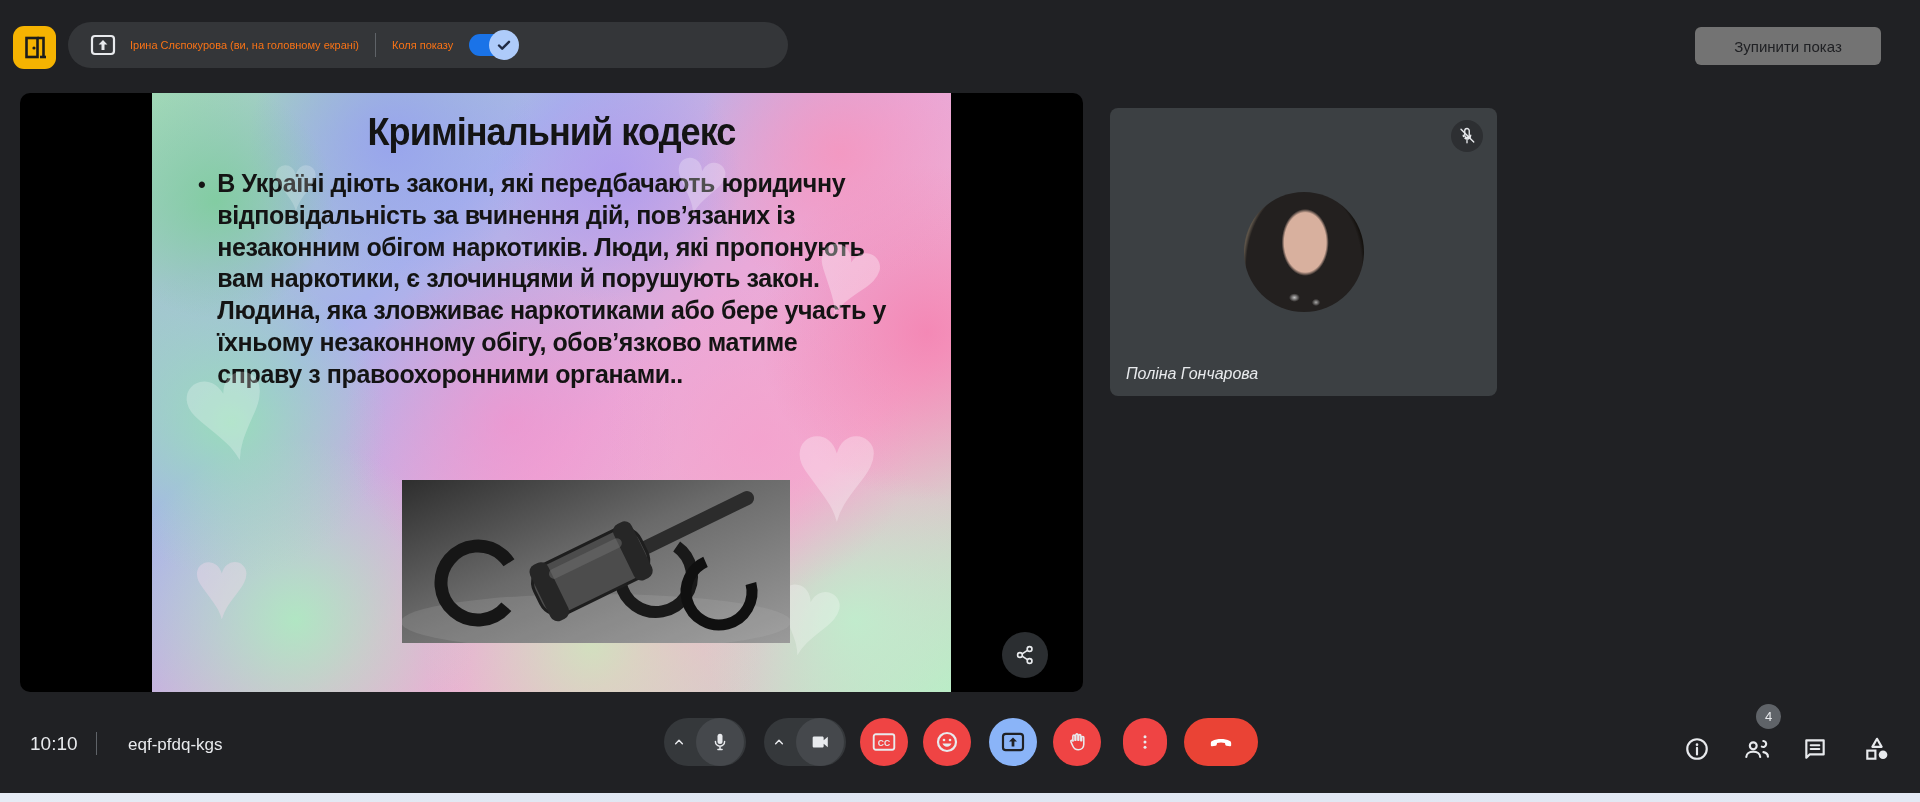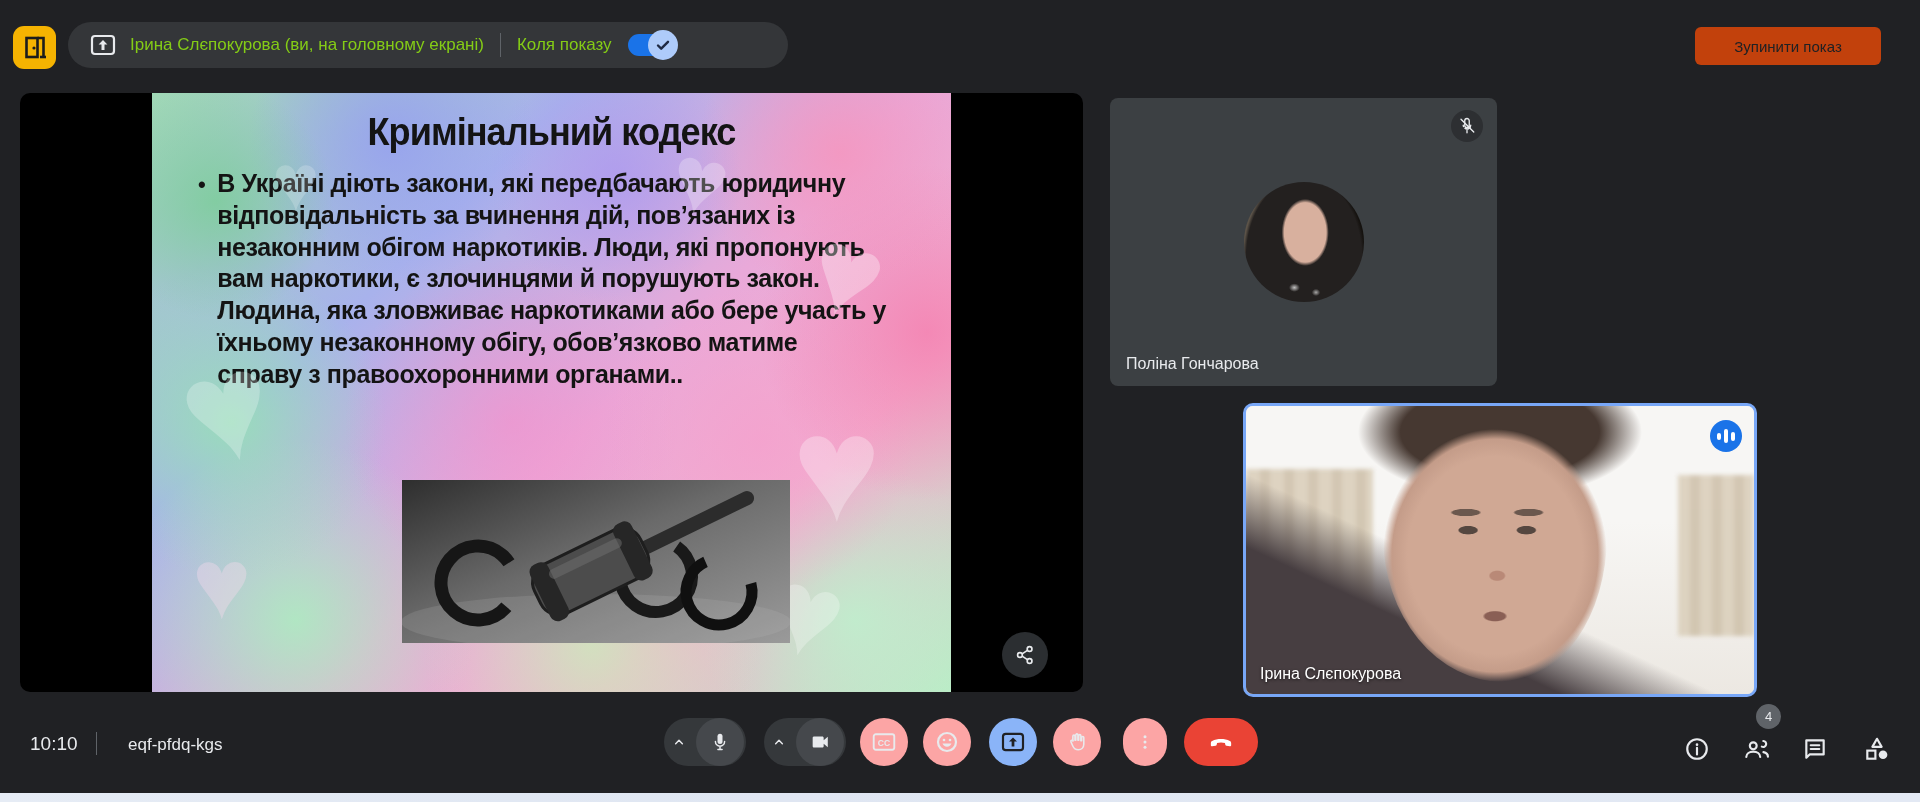--- a/index.html
+++ b/index.html
@@ -4,27 +4,27 @@
 <style>
   html,body{margin:0;padding:0;background:#17181a;}
   body{font-family:"Liberation Sans",sans-serif;}
   .stage{position:relative;width:1920px;height:802px;background:#202124;overflow:hidden;}
 
   
   .logo{position:absolute;left:13px;top:26px;width:43px;height:43px;border-radius:11px;
         background:#f5b301;display:flex;align-items:center;justify-content:center;}
   .present-pill{position:absolute;left:68px;top:22px;width:720px;height:46px;background:#343639;
         border-radius:23px;display:flex;align-items:center;padding:0 22px;box-sizing:border-box;}
-  .present-pill .lbl{color:#84cc16;font-size:17px;white-space:nowrap;}
+  .present-pill .lbl{color:#f97316;font-size:11px;white-space:nowrap;}
   .pill-divider{width:1px;height:24px;background:#5f6368;margin:0 16px;}
   .toggle{position:relative;width:46px;height:22px;margin-left:16px;cursor:pointer;}
   .toggle-track{position:absolute;inset:0;background:#1a73e8;border-radius:11px;}
   .toggle-knob{position:absolute;right:-4px;top:-4px;width:30px;height:30px;border-radius:50%;
         background:#aecbfa;display:flex;align-items:center;justify-content:center;}
-  .stop-btn{position:absolute;left:1695px;top:27px;width:186px;height:38px;background:#c2410c;
+  .stop-btn{position:absolute;left:1695px;top:27px;width:186px;height:38px;background:#737373;
         color:#202124;font-size:15px;border:none;border-radius:6px;display:flex;
         align-items:center;justify-content:center;cursor:pointer;font-family:inherit;}
 
   
   .screen-tile{position:absolute;left:20px;top:93px;width:1063px;height:599px;background:#000;
         border-radius:10px;overflow:hidden;}
   .slide{position:absolute;left:132px;top:0;width:799px;height:599px;overflow:hidden;color:#141414;
     background:
       radial-gradient(190px 190px at 8% 18%, rgba(125,205,155,.85), transparent 62%),
       radial-gradient(230px 230px at 30% 8%, rgba(150,160,240,.85), transparent 62%),
@@ -93,21 +93,21 @@
   .audio-ind{position:absolute;top:14px;right:12px;width:32px;height:32px;border-radius:50%;
         background:#1a73e8;display:flex;align-items:center;justify-content:center;gap:3px;}
   .audio-ind i{display:block;width:4px;border-radius:2px;background:#fff;}
   .speaker-name{position:absolute;left:14px;bottom:11px;color:#fff;font-size:16px;
         text-shadow:0 1px 3px rgba(0,0,0,.65);}
 
   
   .clock{position:absolute;left:30px;top:733px;color:#e8eaed;font-size:19px;}
   .bbar-div{position:absolute;left:96px;top:732px;width:1px;height:23px;background:#5f6368;}
   .meeting-code{position:absolute;left:113px;top:735px;color:#e8eaed;font-size:17px;margin-left:15px;}
-  .ctl{position:absolute;top:718px;height:48px;background:#fca5a5;border-radius:24px;
+  .ctl{position:absolute;top:718px;height:48px;background:#ef4444;border-radius:24px;
         display:flex;align-items:center;justify-content:center;cursor:pointer;}
   .ctl.split{justify-content:flex-start;background:#35383b;}
   .ctl .chev{width:30px;display:flex;align-items:center;justify-content:center;}
   .inner-circle{width:48px;height:48px;border-radius:50%;background:#45484c;display:flex;
         align-items:center;justify-content:center;margin-left:2px;}
   .ctl.blue{background:#8ab4f8;}
   .ctl.red{background:#ea4335;border-radius:26px;}
   .ricon{position:absolute;top:733px;width:32px;height:32px;display:flex;align-items:center;
         justify-content:center;cursor:pointer;}
   .badge{position:absolute;left:1756px;top:704px;width:25px;height:25px;border-radius:50%;
@@ -198,46 +198,32 @@
     <div class="share-fab">
       <svg width="22" height="22" viewBox="0 0 24 24">
         <circle cx="17" cy="5.5" r="2.6" fill="none" stroke="#e8eaed" stroke-width="1.8"></circle>
         <circle cx="6.5" cy="12" r="2.6" fill="none" stroke="#e8eaed" stroke-width="1.8"></circle>
         <circle cx="17" cy="18.5" r="2.6" fill="none" stroke="#e8eaed" stroke-width="1.8"></circle>
         <path d="M8.9 10.8l5.7-3.9M8.9 13.2l5.7 3.9" stroke="#e8eaed" stroke-width="1.8"></path>
       </svg>
     </div>
   </div>
 
-  <div class="tile" style="left:1110px;top:98px;">
+  <div class="tile" style="left:1110px;top:108px;font-style:italic;">
     <div class="avatar polina"></div>
     <div class="mic-off">
       <svg width="18" height="18" viewBox="0 0 24 24">
         <path d="M12 14a3 3 0 0 0 3-3V5a3 3 0 0 0-6 0v6a3 3 0 0 0 3 3zm5-3a5 5 0 0 1-7.7 4.2M7 11a5 5 0 0 0 .3 1.7M12 17.9V21" fill="none" stroke="#e8eaed" stroke-width="1.8" stroke-linecap="round"></path>
         <path d="M4 3l17 17" stroke="#e8eaed" stroke-width="1.8" stroke-linecap="round"></path>
       </svg>
     </div>
     <div class="tile-name">Поліна Гончарова</div>
   </div>
 
 
-  <div class="speaker-tile">
-    <div class="v-base"></div>
-    <div class="v-curtain-l"></div>
-    <div class="v-curtain-r"></div>
-    <div class="v-hair"></div>
-    <div class="v-shoulder"></div>
-    <div class="v-face"></div>
-    <div class="audio-ind">
-      <i style="height:7px"></i>
-        <i style="height:14px"></i>
-        <i style="height:9px"></i>
-    </div>
-    <div class="speaker-name">Ірина Слєпокурова</div>
-  </div>
 
   <div class="clock">10:10</div>
   <div class="bbar-div"></div>
   <div class="meeting-code">eqf-pfdq-kgs</div>
 
   <div class="ctl split" style="left:664px;width:82px;">
     <span class="chev">
       <svg width="16" height="16" viewBox="0 0 24 24">
           <path d="M7 14.5l5-5 5 5" fill="none" stroke="#e8eaed" stroke-width="2.2" stroke-linecap="round" stroke-linejoin="round"></path>
         </svg>

